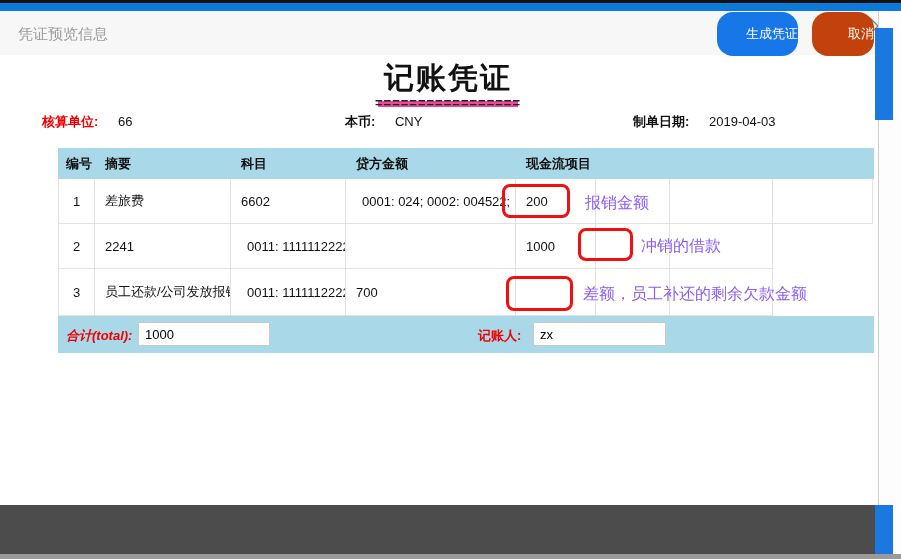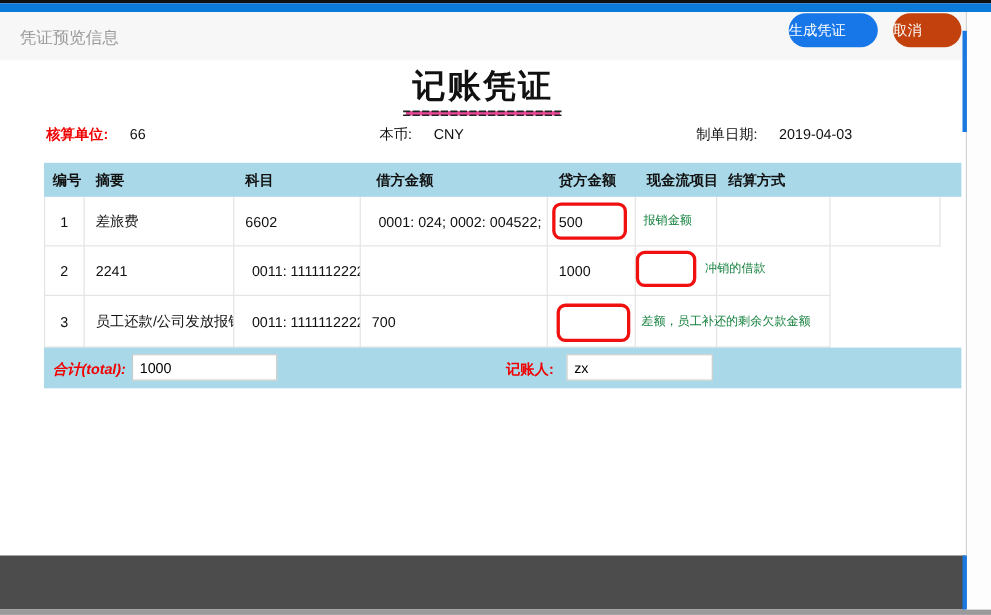--- a/index.html
+++ b/index.html
@@ -1,40 +1,40 @@
 <!DOCTYPE html>
 <html><head>
 <meta charset="utf-8">
 <style>
   * { margin:0; padding:0; box-sizing:border-box; }
   html,body { width:901px; height:559px; overflow:hidden; background:#fff;
               font-family:"Liberation Sans","DejaVu Sans",sans-serif; }
-  .abs { position:absolute; }
+  .abs { position:absolute;padding-left:18px; }
 
   
   .top-black { left:0; top:0; width:901px; height:3px; background:#101010; }
   .top-blue  { left:0; top:3px; width:901px; height:8px; background:#0b7ad9; }
   .modal-header { left:0; top:11px; width:878px; height:44px; background:#f7f7f7; }
   .modal-title { position:absolute; left:18px; top:14px; font-size:15px; color:#9b9b9b; }
   .close-btn { position:absolute; left:847px; top:12px; width:26px; height:26px; cursor:pointer; }
 
   .content { left:0; top:55px; width:878px; height:450px; background:#fff; }
 
   
   .doc-title-wrap { left:0; top:58px; width:878px; text-align:center; }
   .doc-title { display:inline-block; font-size:30px; font-weight:bold; color:#111;
-               letter-spacing:2px; border-bottom:4px solid #ec4899; padding:0 6px 2px 6px; }
+               letter-spacing:2px; border-bottom:6px solid #ec4899; padding:0 6px 2px 6px; }
   .equals { left:0; top:95px; width:878px; text-align:center; font-size:13px;
             font-weight:bold; color:#222; letter-spacing:1px; }
 
   
   .info-row { left:0; top:113px; width:878px; height:22px; font-size:13px; color:#111; }
   .info-g { position:absolute; top:0; white-space:nowrap; }
   .lbl-red { color:#f00000; font-weight:bold; }
-  .lbl-bold { font-weight:normal;text-align:center; }
+  .lbl-bold { font-weight:bold;text-align:center; }
   .info-val { margin-left:16px; }
 
   
   .vtable { left:40px; top:148px; width:834px; }
   .grid8 { display:grid; grid-template-columns:37px 136px 115px 170px 80px 74px 103px 100px; }
   .thead { height:31px; background:#a9d8e8; font-size:13px; font-weight:bold; color:#111; }
   .thead .hcell { display:flex; align-items:center; padding-left:10px; overflow:hidden; white-space:nowrap; }
   .trow { background:#fff; font-size:13px; color:#111; }
   .trow .cell { display:flex; align-items:center; padding-left:10px; overflow:hidden;
                 white-space:nowrap; border-right:1px solid #e2e2e2; border-bottom:1px solid #e2e2e2; }
@@ -42,26 +42,26 @@
   .r45 { height:45px; } .r47 { height:47px; }
   .tfoot { height:37px; background:#a9d8e8; position:relative; font-size:13px; }
   .tfoot .flabel { position:absolute; top:11px; }
   .tfoot input { position:absolute; top:6px; height:24px; border:1px solid #c9c9c9;
                  background:#fff; font-size:13px; padding:0 6px;
                  font-family:"Liberation Sans","DejaVu Sans",sans-serif; }
 
   
   .hl-box { position:absolute; border:3px solid #f01010; border-radius:8px;
             pointer-events:none; background:transparent; }
-  .ann-text { position:absolute; color:#15803d; font-size:11px; white-space:nowrap; }
+  .ann-text { position:absolute; color:#8b5cf6; font-size:16px; white-space:nowrap; }
 
   
   .footer-bar { left:0; top:505px; width:878px; height:49px; background:#4c4c4c; }
-  .btn { position:absolute; top:12px; height:31px; border:none; border-radius:16px;
-         color:#fff; font-size:13px; cursor:pointer; text-align:left;
+  .btn { position:absolute; top:12px; height:44px; border:none; border-radius:16px;
+         color:#fff; font-size:13px; cursor:pointer; text-align:right;
          font-family:"Liberation Sans","DejaVu Sans",sans-serif; }
   .btn-generate { left:717px; width:81px; background:#1877e8; }
   .btn-cancel { left:812px; width:62px; background:#c2410c; }
   .bottom-strip { left:0; top:554px; width:901px; height:5px; background:#9a9a9a; }
 
   
   .right-strip { left:878px; top:11px; width:23px; height:543px; background:#fdfdfd;
                  border-left:1px solid #cfcfcf; }
   .scroll-thumb { left:875px; top:28px; width:4px; height:92px; background:#1a78e0; }
   .scroll-thumb2 { left:875px; top:505px; width:4px; height:49px; background:#1a78e0; }
@@ -102,32 +102,30 @@
     <span class="lbl-bold">制单日期:</span>
     <span class="info-val">2019-04-03</span>
   </span>
 </div>
 
 <div class="abs vtable">
   <div class="grid8 thead">
     <div class="hcell" style="padding-left:8px;">编号</div>
     <div class="hcell">摘要</div>
     <div class="hcell">科目</div>
-    <div class="hcell" style="padding-left:14px;">借方金额</div>
     <div class="hcell">贷方金额</div>
     <div class="hcell">现金流项目</div>
-    <div class="hcell">结算方式</div>
   </div>
 
   <div class="grid8 trow r45">
     <div class="cell">1</div>
     <div class="cell">差旅费</div>
     <div class="cell">6602</div>
     <div class="cell" style="padding-left:16px;">0001: 024;  0002: 004522;</div>
-    <div class="cell">500</div>
+    <div class="cell">200</div>
     <div class="cell"></div>
     <div class="cell"></div>
     <div class="cell"></div>
   </div>
 
   <div class="grid8 trow r45">
     <div class="cell">2</div>
     <div class="cell">2241</div>
     <div class="cell" style="padding-left:16px;">0011: 11111122222;  0007: 1</div>
     <div class="cell"></div>

